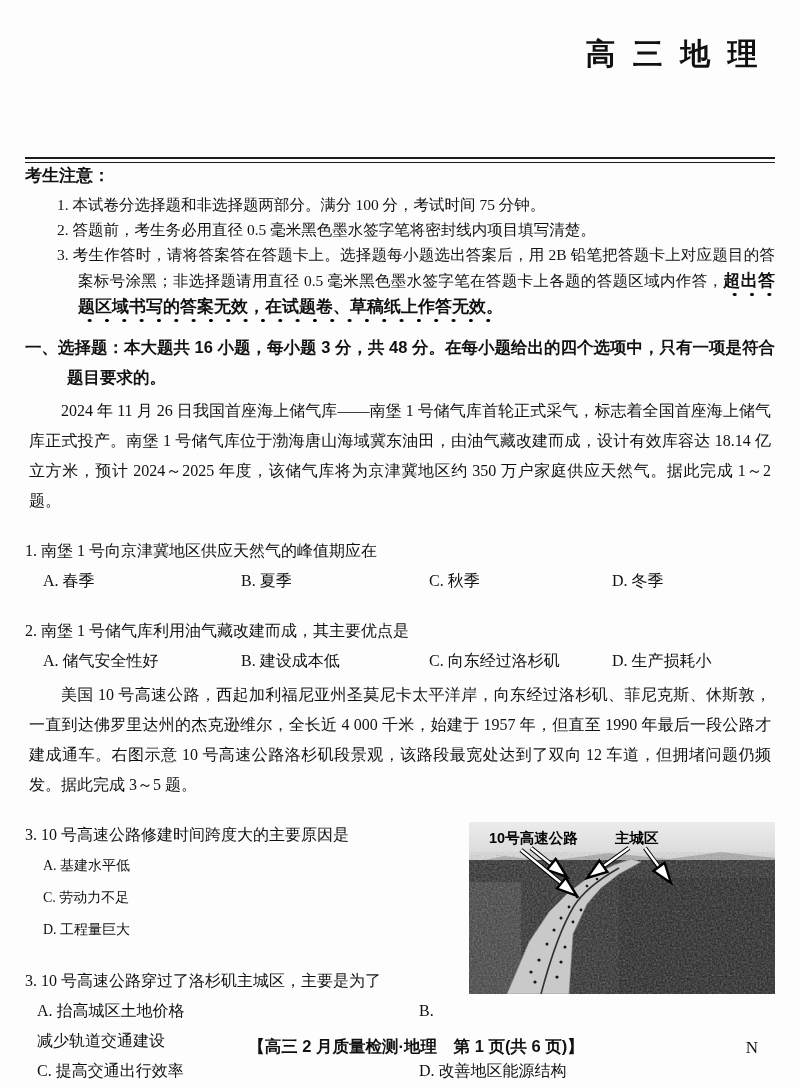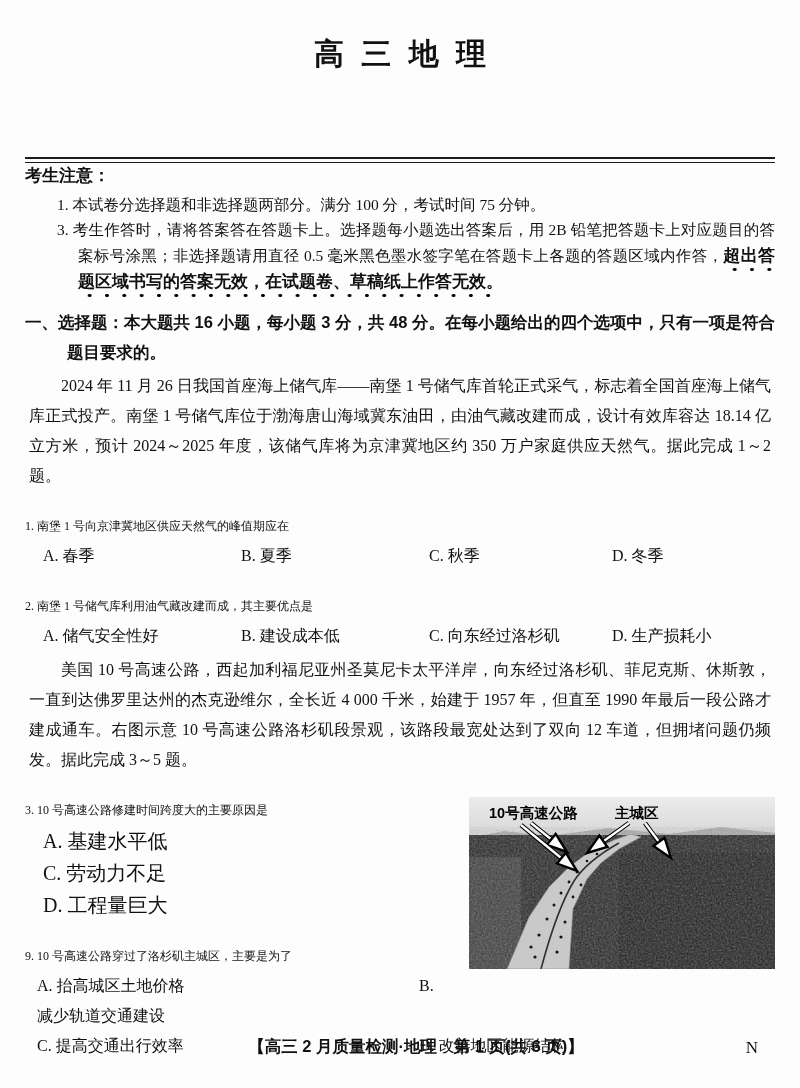--- a/index.html
+++ b/index.html
@@ -5,21 +5,21 @@
   html,body{margin:0;padding:0;}
   body{
     width:800px;height:1088px;
     background:#fdfdfd;color:#111;
     font-family:"Liberation Serif", serif;
     position:relative;overflow:hidden;
   }
   .page{padding:0 25px;position:relative;}
 
   .exam-title{
-    text-align:center;
+    text-align:right;
     font-size:30px;font-weight:bold;
     letter-spacing:0.58em;text-indent:0.58em;
     margin:34px 0 0 0;line-height:40px;
     font-family:"Liberation Serif", serif;
   }
 
   .double-rule{
     margin-top:83px;height:3px;
     border-top:2.5px solid #1c1c1c;
     border-bottom:1.3px solid #1c1c1c;
@@ -54,26 +54,26 @@
     padding-left:42px;text-indent:-42px;
     text-align:justify;
   }
 
   .passage{
     font-size:16px;line-height:30px;
     text-indent:2em;text-align:justify;
     margin:4px;
   }
 
-  .qstem{font-size:12px;line-height:30px;margin-top:20px;}
+  .qstem{font-size:16px;line-height:30px;margin-top:20px;}
   .opts-grid4{
     display:grid;grid-template-columns:198px 188px 183px auto;
     margin-left:18px;font-size:16px;line-height:30px;
   }
-  .opt-v{font-size:20px;line-height:32px;padding-left:18px;}
+  .opt-v{font-size:14px;line-height:32px;padding-left:18px;}
   .opts-2col{font-size:16px;line-height:30px;margin-left:12px;}
   .opts-2col .col-a{display:inline-block;width:382px;}
 
   .figure{
     float:right;width:306px;height:172px;
     margin:2px 0 8px 19px;
   }
   .figure svg{display:block;}
 
   .q34-wrap::after{content:"";display:block;clear:both;}
@@ -94,20 +94,21 @@
 
 <div class="page">
 
   <h1 class="exam-title">高三地理</h1>
 
   <div class="double-rule"></div>
 
   <div class="notice-heading">考生注意：</div>
 
   <div class="notice-item first">1. 本试卷分选择题和非选择题两部分。满分 100 分，考试时间 75 分钟。</div>
+  <div class="notice-item">2. 答题前，考生务必用直径 0.5 毫米黑色墨水签字笔将密封线内项目填写清楚。</div>
   <div class="notice-item third"><span>3. 考生作答时，请将答案答在答题卡上。选择题每小题选出答案后，用 2B 铅笔把答题卡上对应题目的答案标号涂黑；非选择题请用直径 0.5 毫米黑色墨水签字笔在答题卡上各题的答题区域内作答，</span><span class="notice-emphasis">超出答题区域书写的答案无效，在试题卷、草稿纸上作答无效。</span></div>
 
   <div class="section-heading">一、选择题：本大题共 16 小题，每小题 3 分，共 48 分。在每小题给出的四个选项中，只有一项是符合题目要求的。</div>
 
   <p class="passage">2024 年 11 月 26 日我国首座海上储气库——南堡 1 号储气库首轮正式采气，标志着全国首座海上储气库正式投产。南堡 1 号储气库位于渤海唐山海域冀东油田，由油气藏改建而成，设计有效库容达 18.14 亿立方米，预计 2024～2025 年度，该储气库将为京津冀地区约 350 万户家庭供应天然气。据此完成 1～2 题。</p>
 
   <div class="qstem">1. 南堡 1 号向京津冀地区供应天然气的峰值期应在</div>
   <div class="opts-grid4">
     <span>A. 春季</span>
     <span>B. 夏季</span>
@@ -185,21 +186,21 @@
         <text x="20" y="21" font-size="14.5" font-weight="bold" fill="#000" font-family="Liberation Sans, sans-serif">10号高速公路</text>
         <text x="146" y="21" font-size="14.5" font-weight="bold" fill="#000" font-family="Liberation Sans, sans-serif">主城区</text>
       </svg>
     </div>
 
     <div class="qstem">3. 10 号高速公路修建时间跨度大的主要原因是</div>
     <div class="opt-v">A. 基建水平低</div>
     <div class="opt-v">C. 劳动力不足</div>
     <div class="opt-v">D. 工程量巨大</div>
 
-    <div class="qstem">9. 10 号高速公路穿过了洛杉矶主城区，主要是为了</div>
+    <div class="qstem">3. 10 号高速公路穿过了洛杉矶主城区，主要是为了</div>
     <div class="opts-2col">
       <span class="col-a">A. 抬高城区土地价格</span><span>B. 减少轨道交通建设</span>
     </div>
     <div class="opts-2col">
       <span class="col-a">C. 提高交通出行效率</span><span>D. 改善地区能源结构</span>
     </div>
 
   </div>
 </div>
 

